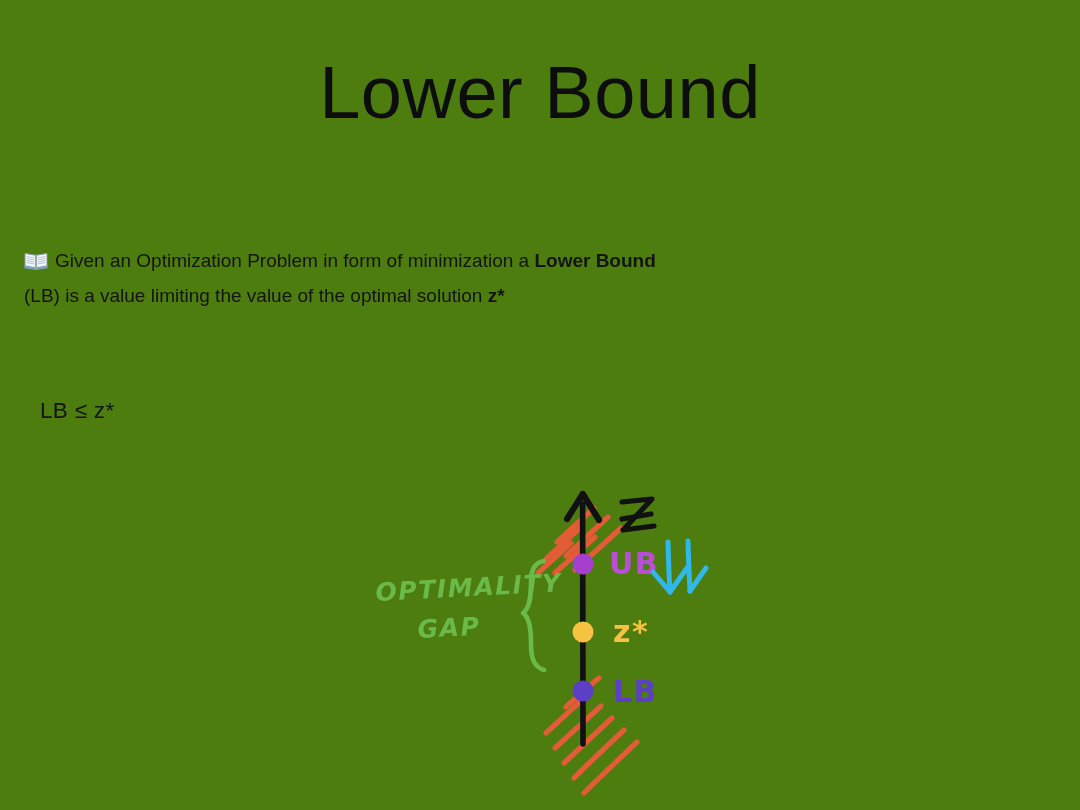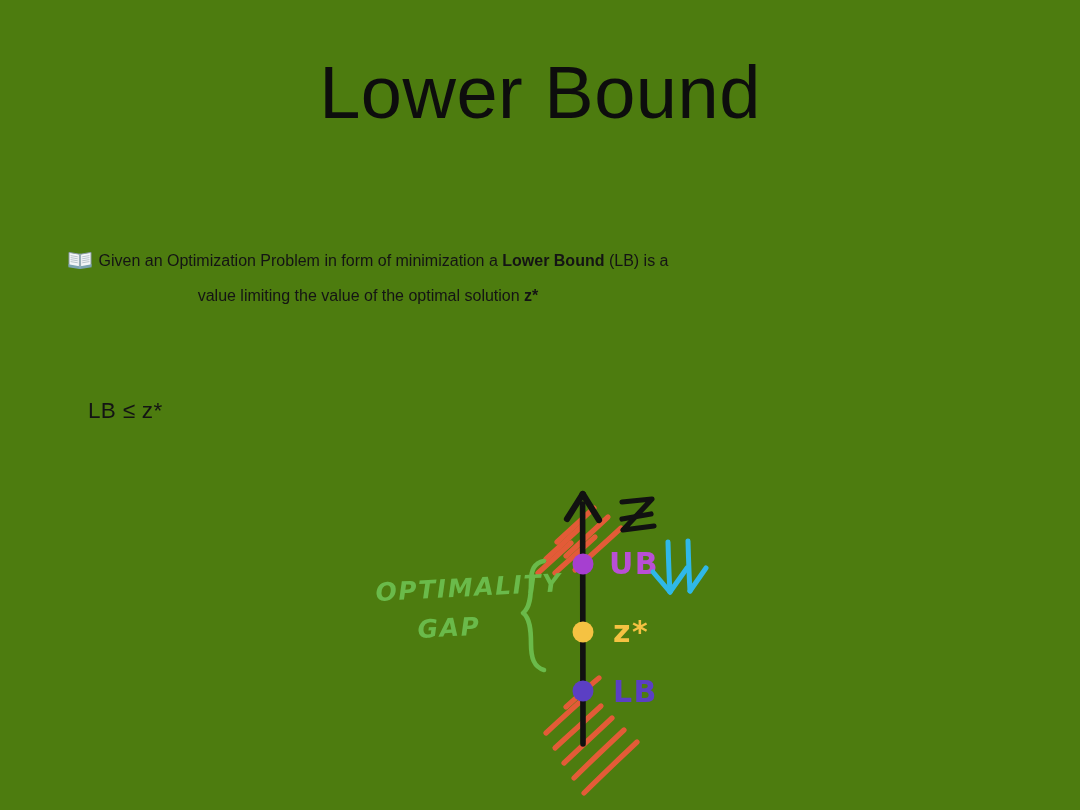--- a/index.html
+++ b/index.html
@@ -36,27 +36,26 @@
     line-height: 1.0;
     letter-spacing: 0.5px;
     color: #0d0d0d;
     white-space: nowrap;
   }
 
   
   .body-block {
     position: absolute;
     top: 243px;
-    left: 48px;
+    left: 24px;
     width: 640px;
-    font-size: 16px;
+    font-size: 19px;
     line-height: 35px;
     color: #141414;
     font-weight: 400;
-    text-align: center;
   }
 
   .bullet-icon {
     display: inline-block;
     width: 24px;
     height: 20px;
     vertical-align: -3px;
     margin-right: 7px;
   }
 
@@ -70,21 +69,20 @@
 
   .ineq-line {
     position: absolute;
     top: 393px;
     left: 40px;
     font-size: 22.5px;
     line-height: 35px;
     color: #141414;
     font-weight: 400;
     letter-spacing: 0.3px;
-    margin-left: 48px;
   }
 
   
   .figure-wrap {
     position: absolute;
     left: 370px;
     top: 442px;
     width: 380px;
     height: 360px;
   }

